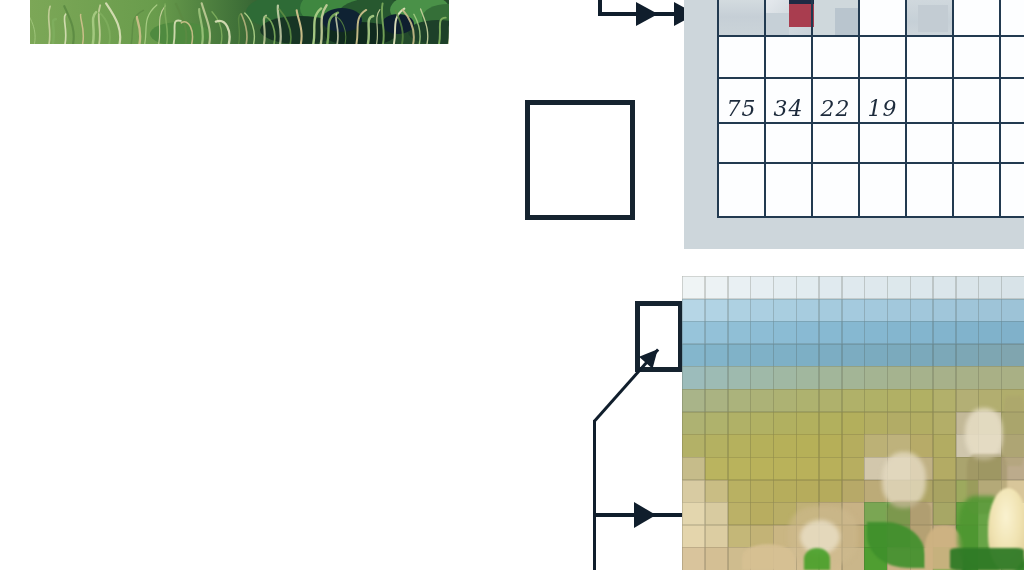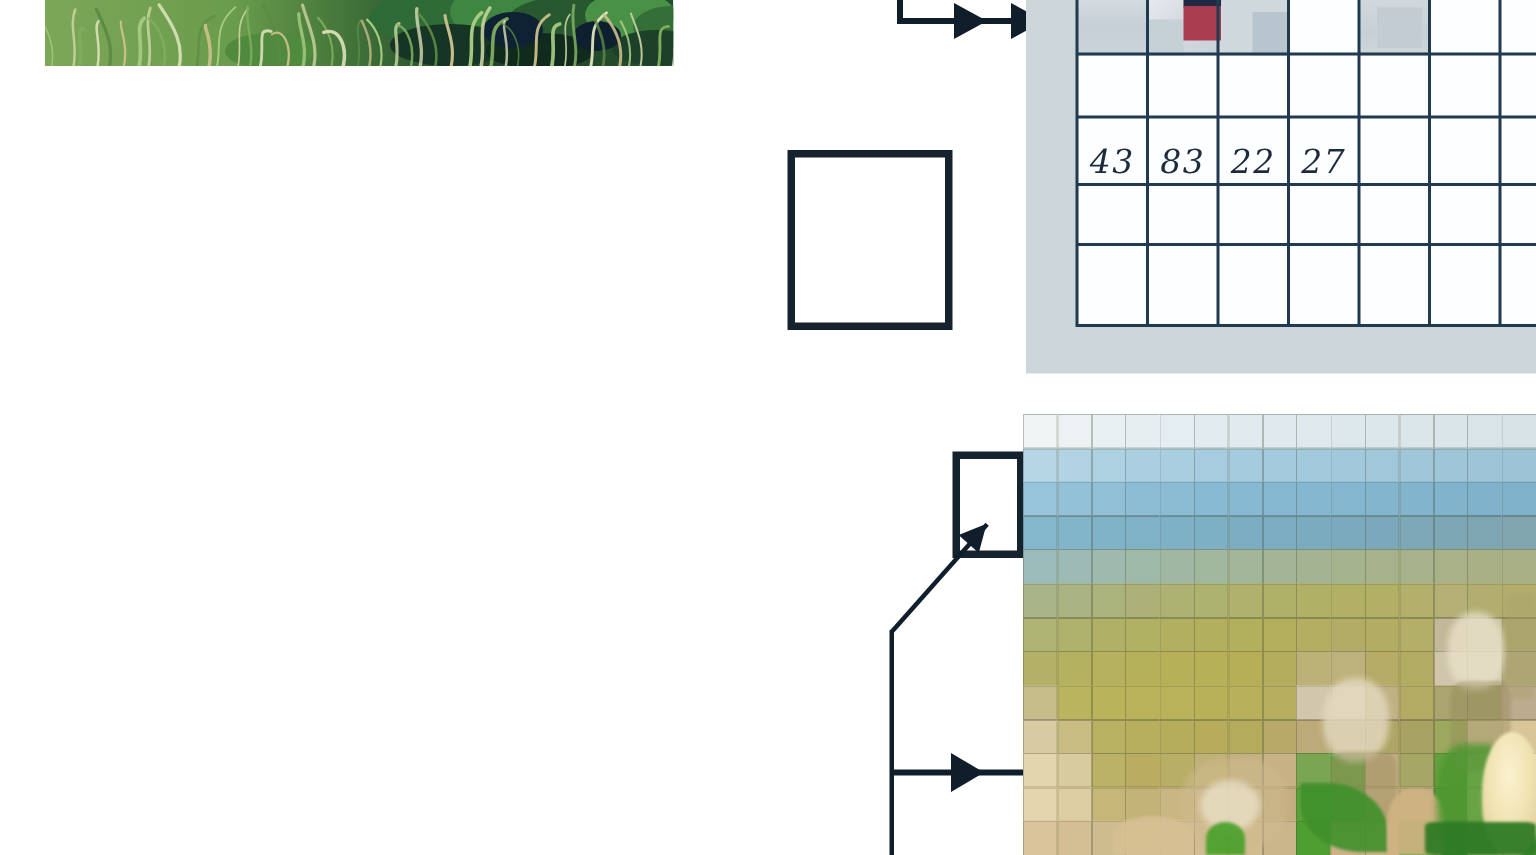--- a/index.html
+++ b/index.html
@@ -130,24 +130,24 @@
       </svg>
   </div>
 
   <div class="abs line" id="top-arrow-vseg"></div>
   <div class="abs line" id="top-arrow-hseg"></div>
   <div class="abs tri-right" id="top-arrow-head-mid"></div>
   <div class="abs tri-right" id="top-arrow-head-end"></div>
 
   <div class="abs" id="value-panel"></div>
   <div class="abs" id="value-grid">
-    <span class="value-cell" style="left:0">43</span>
-    <span class="value-cell" style="left:47px">83</span>
+    <span class="value-cell" style="left:0">75</span>
+    <span class="value-cell" style="left:47px">34</span>
     <span class="value-cell" style="left:94px">22</span>
-    <span class="value-cell" style="left:141px">27</span>
+    <span class="value-cell" style="left:141px">19</span>
   <div class="vg-cell" style="left: 0px; top: 0px; width: 47px; height: 37px; background: linear-gradient(rgb(211, 219, 223) 0%, rgb(198, 207, 214) 45%, rgb(203, 212, 217) 100%);"></div>
       <div class="vg-cell" style="left: 47px; top: 0px; width: 47px; height: 37px; background: linear-gradient(135deg, rgb(230, 234, 238) 0%, rgb(213, 220, 225) 40%, rgb(200, 209, 216) 100%);"></div>
       <div class="vg-cell" style="left: 94px; top: 0px; width: 47px; height: 37px; background: rgb(207, 216, 220);"></div>
       <div class="vg-cell" style="left: 188px; top: 0px; width: 47px; height: 37px; background: linear-gradient(rgb(208, 216, 221) 0%, rgb(198, 208, 215) 60%, rgb(206, 214, 219) 100%);"></div>
       <div class="vg-cell" style="left: 47px; top: 13px; width: 24px; height: 24px; background: rgb(198, 208, 215);"></div>
       <div class="vg-cell" style="left: 117px; top: 8px; width: 24px; height: 29px; background: rgb(185, 197, 206);"></div>
       <div class="vg-cell" style="left: 200px; top: 5px; width: 30px; height: 27px; background: rgb(195, 204, 211);"></div>
       <div class="vg-cell" style="left: 71px; top: 0px; width: 25px; height: 5px; background: rgb(30, 42, 68);"></div>
       <div class="vg-cell" style="left: 71px; top: 4px; width: 25px; height: 23px; background: rgb(169, 61, 79);"></div>
       <div class="vg-line" style="left: -1px; top: 0px; width: 2px; height: 218px;"></div>

